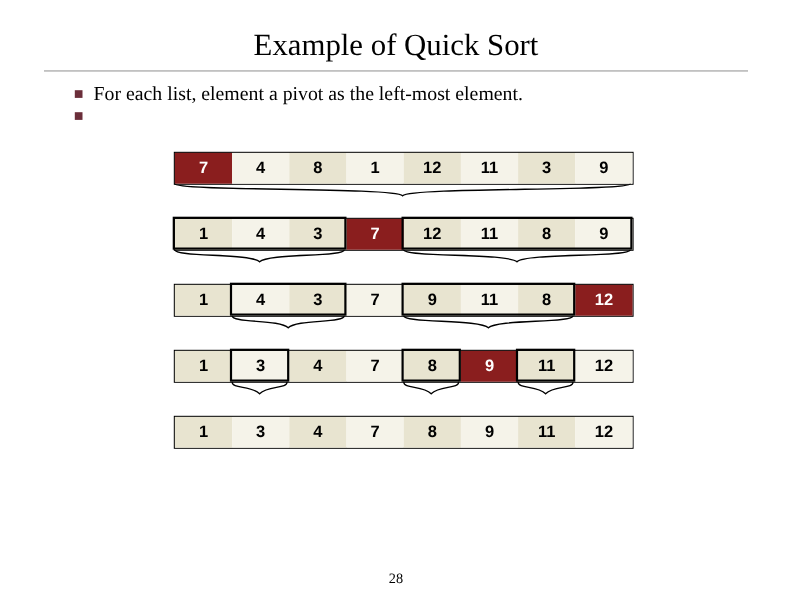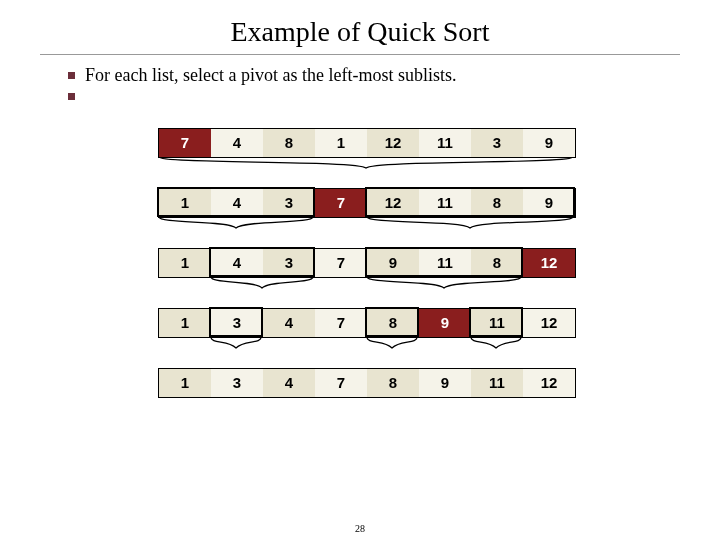--- a/index.html
+++ b/index.html
@@ -7,20 +7,21 @@
     padding: 0;
     width: 720px;
     height: 540px;
     font-family: "Times New Roman", serif;
     background: #fff;
     color: #000;
     position: relative;
   }
   .slide {
     padding: 12px 40px 1px 40px;
+    margin-top: 10px;
   }
   .title {
     text-align: center;
     font-size: 28px;
     margin: 4px 0 6px 0;
     font-weight: normal;
   }
   .rule {
     border: none;
     border-top: 1px solid #999;
@@ -94,33 +95,33 @@
     top: 28px;
     height: 14px;
   }
   .brace svg { display: block; }
   .pagenum {
     position: absolute;
     bottom: 6px;
     left: 0;
     width: 100%;
     text-align: center;
-    font-size: 10px;
+    font-size: 13px;
     font-family: "Times New Roman", serif;
   }
 </style>
 </head>
 <body>
 
 <div class="slide">
   <h1 class="title">Example of Quick Sort</h1>
   <hr class="rule">
 
   <div class="lvl2">
-    <span class="bullet-sq sm"></span><span class="lvl2-text">For each list, select a pivot as the left-most sublists.</span>
+    <span class="bullet-sq sm"></span><span class="lvl2-text">For each list, element a pivot as the left-most element.</span>
   </div>
   <div class="lvl2">
     <span class="bullet-sq sm"></span>
   </div>
 
   <div class="rows-wrap" id="rows">
       <div class="array-block">
         <div class="array-row">
           <div class="cell pivot">7</div>
           <div class="cell even">4</div>

